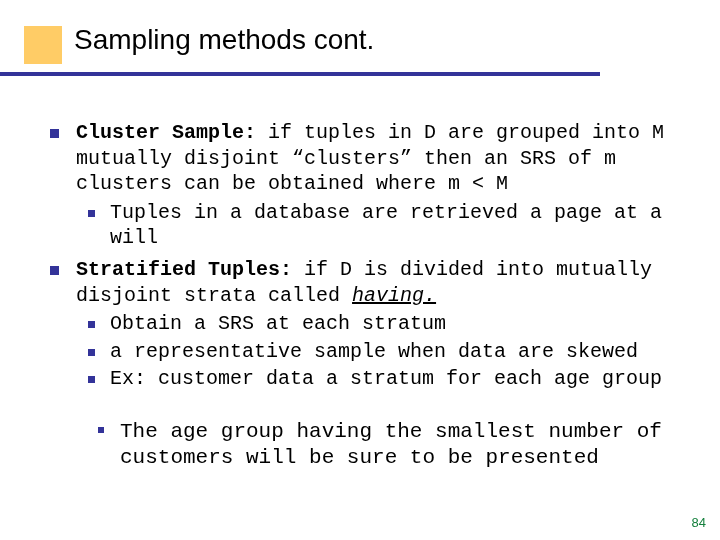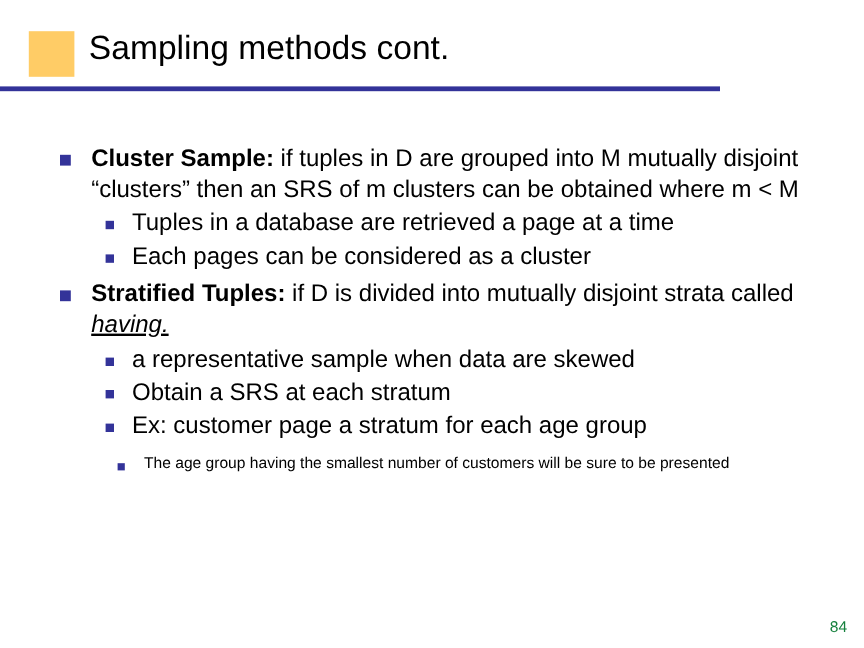--- a/index.html
+++ b/index.html
@@ -39,40 +39,41 @@
     background: #333399;
     z-index: 3;
   }
   .body {
     position: absolute;
     top: 120px;
     left: 46px;
     right: 28px;
     font-size: 20px;
     line-height: 1.28;
+    font-family: Liberation Mono, monospace;
   }
   ul { list-style: none; margin: 0; padding: 0; }
   .lvl1 > li { position: relative; padding-left: 30px; margin-bottom: 6px; }
   .lvl1 > li::before {
     content: "";
     position: absolute;
     left: 4px; top: 9px;
     width: 9px; height: 9px;
     background: #333399;
   }
   .lvl2 { margin-top: 3px; }
   .lvl2 > li { position: relative; padding-left: 34px; margin-bottom: 2px; }
   .lvl2 > li::before {
     content: "";
     position: absolute;
     left: 12px; top: 10px;
     width: 7px; height: 7px;
     background: #333399;
   }
-  .lvl3 { margin-top: 10px; font-size: 13px; }
+  .lvl3 { margin-top: 27px; font-size: 21px; }
   .lvl3 > li { position: relative; padding-left: 44px; line-height: 1.25; }
   .lvl3 > li::before {
     content: "";
     position: absolute;
     left: 22px; top: 8px;
     width: 6px; height: 6px;
     background: #333399;
   }
   .bold { font-weight: bold; }
   .ital-under { font-style: italic; text-decoration: underline; }
@@ -89,30 +90,29 @@
 
 <div class="accent-box"></div>
 <div class="title">Sampling methods cont.</div>
 <div class="underline"></div>
 
 <div class="body">
   <ul class="lvl1">
     <li>
       <span class="bold">Cluster Sample:</span><span> if tuples in D are grouped into M mutually disjoint “clusters” then an SRS of m clusters can be obtained where m &lt; M</span>
       <ul class="lvl2">
-        <li>Tuples in a database are retrieved a page at a time</li>
-        <li>Each pages can be considered as a cluster</li>
+        <li>Tuples in a database are retrieved a page at a will</li>
       </ul>
     </li>
     <li>
       <span class="bold">Stratified Tuples:</span><span> if D is divided into mutually disjoint strata called </span><span class="ital-under">having.</span>
       <ul class="lvl2">
+        <li>Obtain a SRS at each stratum</li>
         <li>a representative sample when data are skewed</li>
-        <li>Obtain a SRS at each stratum</li>
-        <li>Ex: customer page a stratum for each age group</li>
+        <li>Ex: customer data a stratum for each age group</li>
       </ul>
       <ul class="lvl3">
         <li>The age group having the smallest number of customers will be sure to be presented</li>
       </ul>
     </li>
   </ul>
 </div>
 
 <div class="pagenum">84</div>
 

